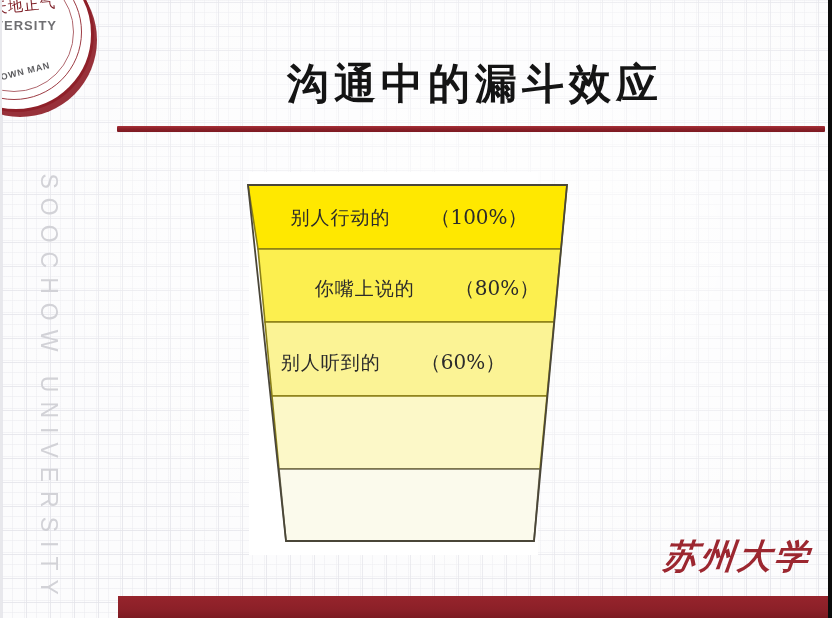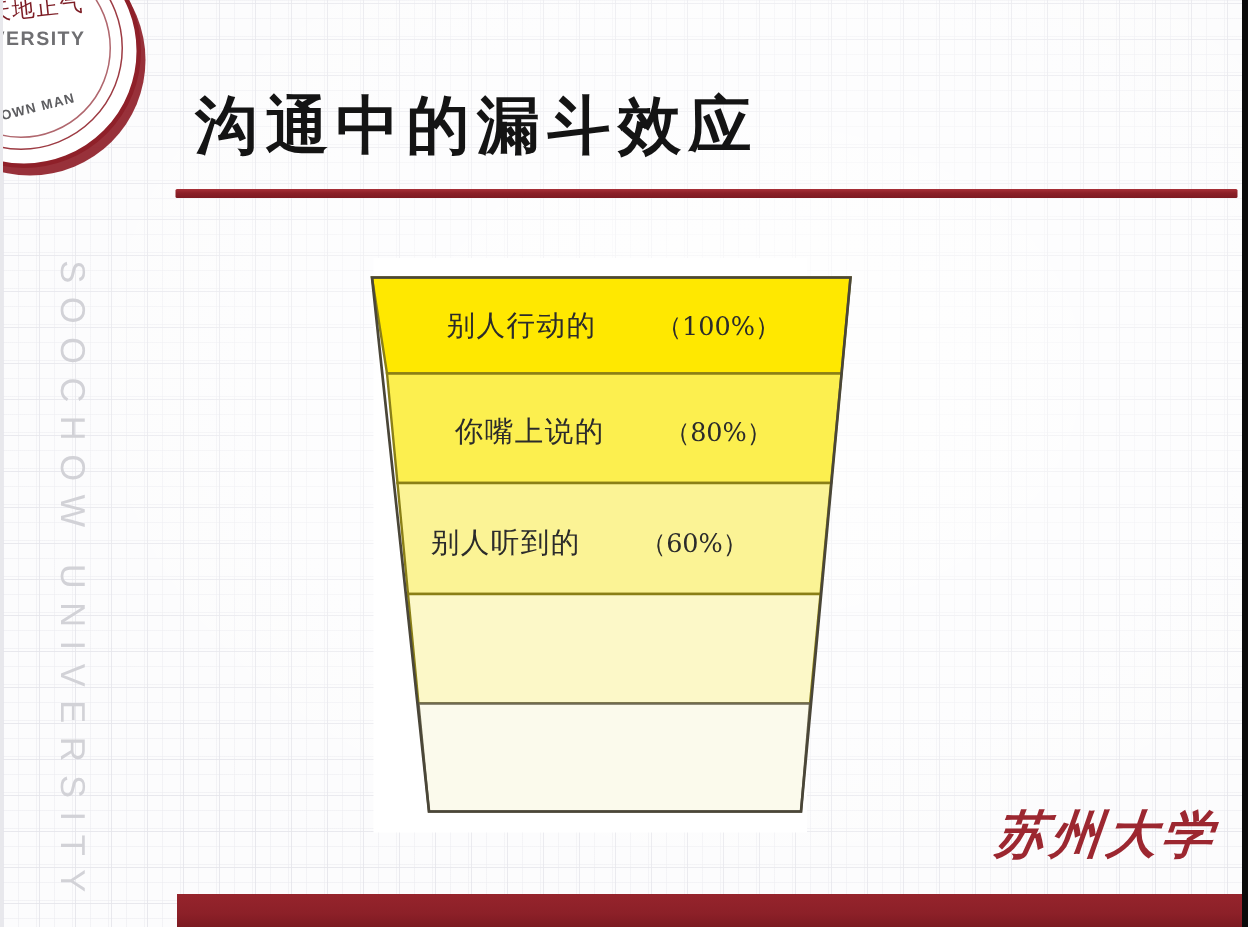--- a/index.html
+++ b/index.html
@@ -123,21 +123,21 @@
     white-space: nowrap;
     user-select: none;
   }
 
   
   .title {
     position: absolute;
     left: 130px;
     top: 56px;
     width: 690px;
-    text-align: left;
+    text-align: center;
     font-family: "DejaVu Serif", serif;
     font-size: 42px;
     font-weight: bold;
     color: #141414;
     letter-spacing: 5px;
     white-space: nowrap;
   }
   .title-rule {
     position: absolute;
     left: 117px;
@@ -169,21 +169,21 @@
   .band-label {
     position: absolute;
     font-family: "DejaVu Serif", serif;
     color: #2b2b2b;
     white-space: nowrap;
     text-align: center;
     font-size: 19px;
     letter-spacing: 1px;
   }
   .band-label .pct {
-    font-size: 17px;
+    font-size: 20px;
     letter-spacing: 0;
     margin-left: 40px;
   }
 
   
   .brand-cn {
     position: absolute;
     left: 655px;
     top: 534px;
     width: 165px;
@@ -256,21 +256,21 @@
       <polygon points="31,224 306,224 299,297 38,297" fill="#FCF8C8" stroke="#8a7f16" stroke-width="1.6"></polygon>
 
       <polygon points="38,297 299,297 293,369 45,369" fill="#FBFAEC" stroke="#6f6a52" stroke-width="1.6"></polygon>
 
       <polygon points="7,13 326,13 293,369 45,369" fill="none" stroke="#4a4638" stroke-width="1.8"></polygon>
     </svg>
 
     <div class="band-label" style="left:18px; top:32px; width:300px;">
       <span>别人行动的</span><span class="pct">（100%）</span>
     </div>
-    <div class="band-label" style="left:22px; top:103px; width:292px;">
+    <div class="band-label" style="left:40px; top:103px; width:292px;">
       <span>你嘴上说的</span><span class="pct">（80%）</span>
     </div>
     <div class="band-label" style="left:34px; top:177px; width:236px;">
       <span>别人听到的</span><span class="pct">（60%）</span>
     </div>
   </div>
 
   <div class="brand-cn">苏州大学</div>
 
   <div class="bottom-bar"></div>

